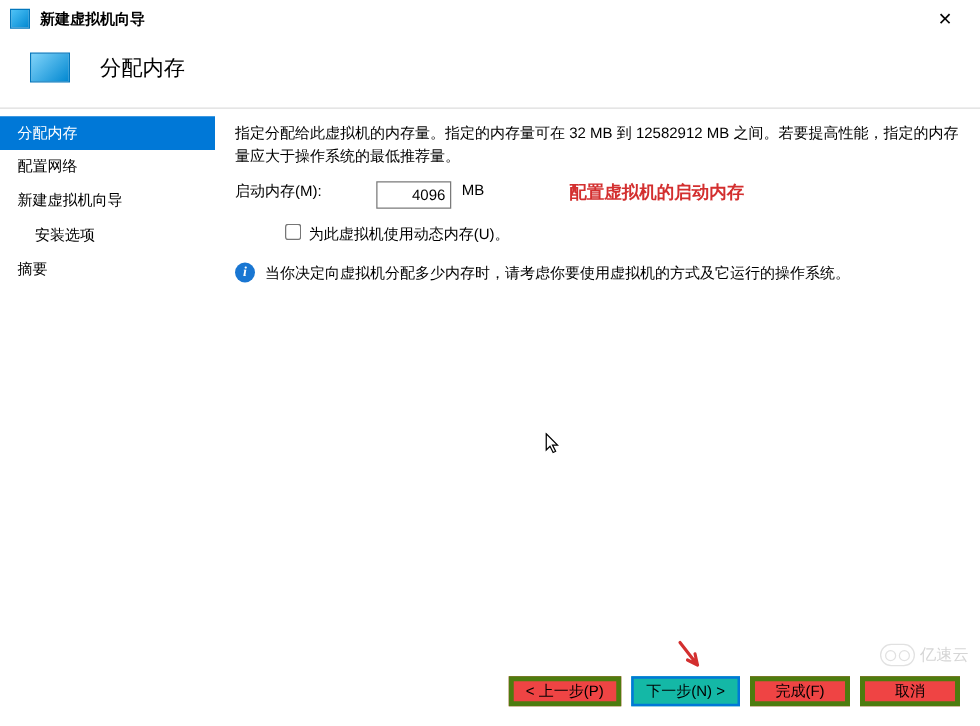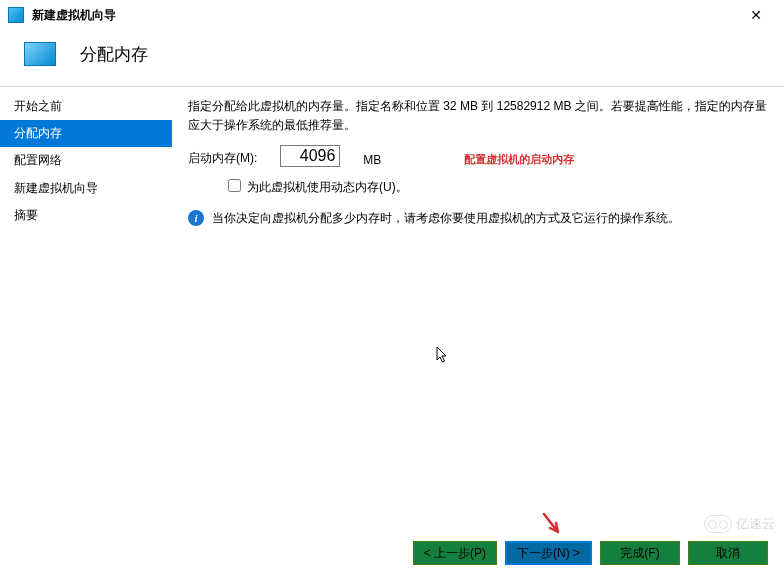--- a/index.html
+++ b/index.html
@@ -64,37 +64,38 @@
       color: #fff;
     }
     .sidebar-item.indent { padding-left: 28px; }
     .main {
       flex: 1;
       padding: 10px 16px;
     }
     .desc-text { line-height: 1.6; margin-bottom: 10px; }
     .memory-row {
       display: flex;
-      align-items: flex-end;
-      gap: 23px;
+      align-items: flex-start;
+      gap: 8px;
       margin-bottom: 12px;
     }
     .mem-input {
       width: 60px;
       height: 22px;
       border: 1px solid #7a7a7a;
       text-align: right;
       padding: 0 4px;
       font-family: inherit;
-      font-size: 16px;
+      font-size: 12px;
+      margin-left: 36px;
     }
     .annotation {
       color: #d32f2f;
       font-weight: bold;
-      font-size: 11px;
+      font-size: 14px;
       margin-left: 60px;
     }
     .checkbox-row {
       display: flex;
       gap: 6px;
       margin-bottom: 14px;
       margin-left: 40px;
     }
     .checkbox-row input { width: 13px; height: 13px; }
     .info-row {
@@ -128,30 +129,30 @@
     .footer {
       position: absolute;
       bottom: 16px;
       right: 16px;
       display: flex;
       gap: 8px;
     }
     .btn {
       min-width: 80px;
       height: 24px;
-      border: 1px solid #4d7c0f;
-      background: #15803d;
+      border: 4px solid #4d7c0f;
+      background: #ef4444;
       font-family: inherit;
       font-size: 12px;
       cursor: pointer;
       padding: 0 10px;
     }
     .btn.primary {
       border: 2px solid #0078d7;
-      background: #0369a1;
+      background: #14b8a6;
     }
     .btn:disabled {
       color: #9e9e9e;
       cursor: default;
     }
     .watermark {
       position: absolute;
       right: 9px;
       bottom: 48px;
       opacity: 0.35;
@@ -183,30 +184,30 @@
 </div>
 
 <div class="header">
   <div class="header-icon"></div>
   <div class="header-title">分配内存</div>
 </div>
 <div class="divider"></div>
 
 <div class="content">
   <div class="sidebar">
-    <div class="sidebar-item">开始之前</div>
     <div class="sidebar-item selected">分配内存</div>
     <div class="sidebar-item">配置网络</div>
     <div class="sidebar-item">新建虚拟机向导</div>
+    <div class="sidebar-item indent">安装选项</div>
     <div class="sidebar-item">摘要</div>
   </div>
 
   <div class="main">
     <div class="desc-text">
-      <span>指定分配给此虚拟机的内存量。指定名称和位置 </span><span>32 MB</span><span> 到 </span><span>12582912 MB</span><span> 之间。若要提高性能，指定的内存量应大于操作系统的最低推荐量。</span>
+      <span>指定分配给此虚拟机的内存量。指定的内存量可在 </span><span>32 MB</span><span> 到 </span><span>12582912 MB</span><span> 之间。若要提高性能，指定的内存量应大于操作系统的最低推荐量。</span>
     </div>
 
     <div class="memory-row">
       <span class="mem-label">启动内存(M):</span>
       <input class="mem-input" type="text" value="4096" style="">
       <span>MB</span>
       <span class="annotation">配置虚拟机的启动内存</span>
     </div>
 
     <div class="checkbox-row">

